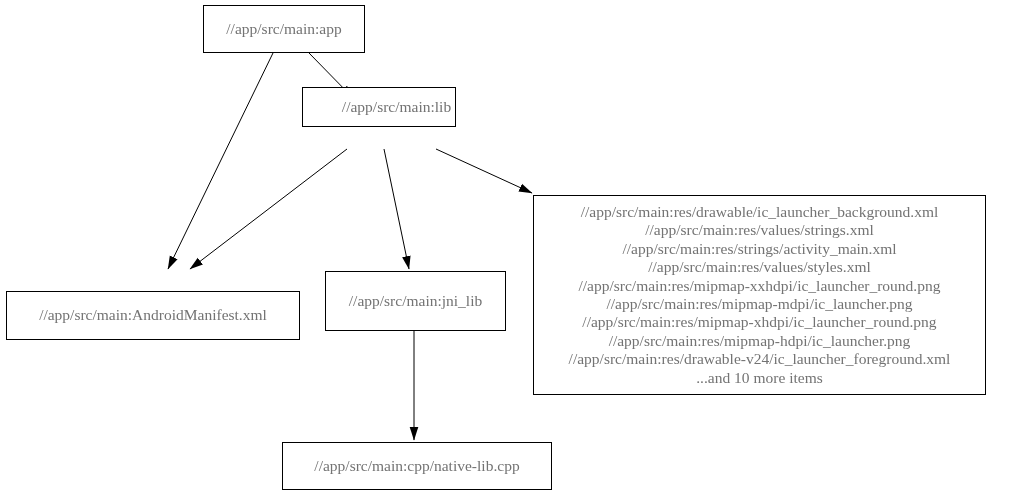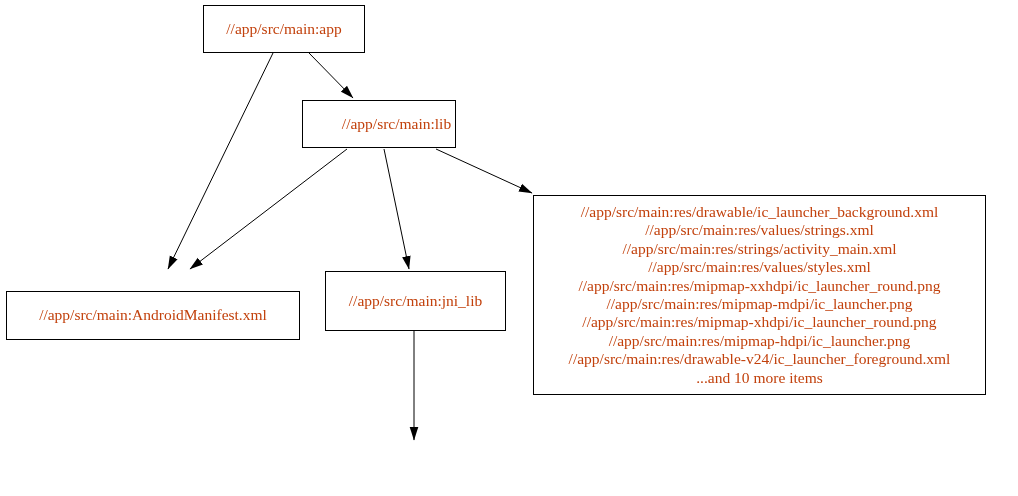--- a/index.html
+++ b/index.html
@@ -6,21 +6,21 @@
     margin: 0;
     padding: 0;
     background: #ffffff;
   }
   #canvas {
     position: relative;
     width: 1018px;
     height: 496px;
     background: #ffffff;
     font-family: "Liberation Serif", "DejaVu Serif", serif;
-    color: #c2410c;
+    color: #737373;
     overflow: hidden;
   }
   #edge-layer {
     position: absolute;
     left: 0;
     top: 0;
     width: 1018px;
     height: 496px;
   }
   .node {
@@ -31,21 +31,21 @@
     display: flex;
     flex-direction: column;
     align-items: center;
     justify-content: center;
     text-align: center;
     font-size: 15.5px;
     line-height: 18.4px;
     white-space: nowrap;
   }
   .node-app      { left: 203px; top: 5px;   width: 162px; height: 48px; }
-  .node-lib      { left: 302px; top: 100px; width: 154px; height: 48px; padding-left: 35px; }
+  .node-lib      { left: 302px; top: 87px; width: 154px; height: 40px; padding-left: 35px; }
   .node-manifest { left: 6px;   top: 271px; width: 294px; height: 49px; margin-top: 20px; }
   .node-jni      { left: 325px; top: 271px; width: 181px; height: 60px; }
   .node-res      { left: 533px; top: 195px; width: 453px; height: 200px; }
   .node-cpp      { left: 282px; top: 442px; width: 270px; height: 48px; }
   .edge {
     stroke: #000000;
     stroke-width: 1;
     fill: none;
   }
 </style>
@@ -90,14 +90,17 @@
     <div>//app/src/main:res/strings/activity_main.xml</div>
     <div>//app/src/main:res/values/styles.xml</div>
     <div>//app/src/main:res/mipmap-xxhdpi/ic_launcher_round.png</div>
     <div>//app/src/main:res/mipmap-mdpi/ic_launcher.png</div>
     <div>//app/src/main:res/mipmap-xhdpi/ic_launcher_round.png</div>
     <div>//app/src/main:res/mipmap-hdpi/ic_launcher.png</div>
     <div>//app/src/main:res/drawable-v24/ic_launcher_foreground.xml</div>
     <div>...and 10 more items</div>
   </div>
 
+  <div class="node node-cpp">
+    <span>//app/src/main:cpp/native-lib.cpp</span>
+  </div>
 
 </div>
 
 </body></html>

